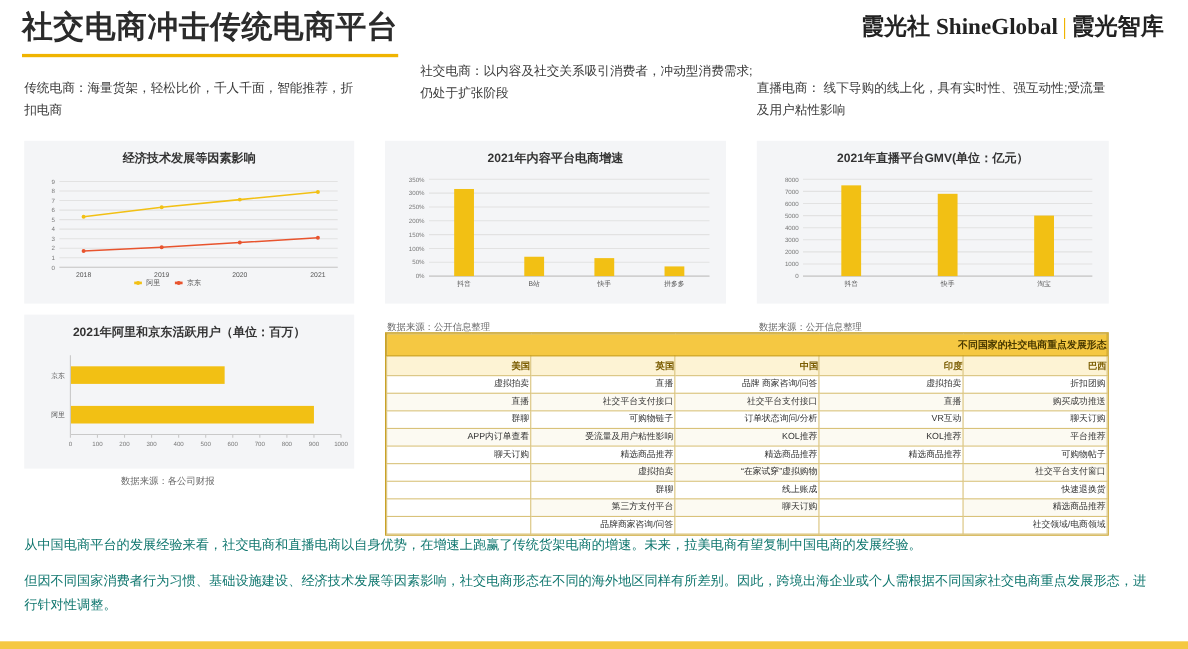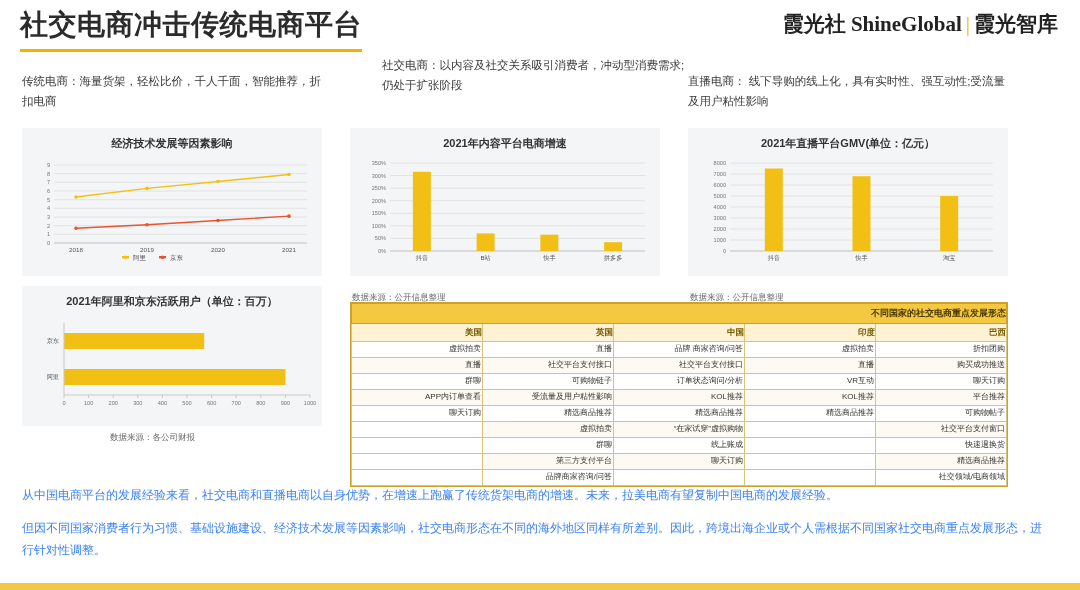--- a/index.html
+++ b/index.html
@@ -91,21 +91,21 @@
   .tbl-head th {
     background: #FDF3D4; font-weight: bold; color: #7a5c00; font-size: 8.5px;
     padding: 3px 0;
   }
   tbody tr:nth-child(odd) td { background: #ffffff; }
   tbody tr:nth-child(even) td { background: #FCFAF2; }
   td.empty { background: #ffffff !important; }
 
   
   .para {
-    position: absolute; font-size: 12px; line-height: 1.85; color: #3b82f6;
+    position: absolute; font-size: 12px; line-height: 1.85; color: #0f766e;
   }
   #para1 { left: 22px; top: 484px; width: 1030px; }
   #para2 { left: 22px; top: 517px; width: 1030px; }
 
   .footer-bar {
     position: absolute; left: 0; bottom: 0; width: 1080px; height: 7px;
     background: #F5C842;
   }
 </style>
 </head>

